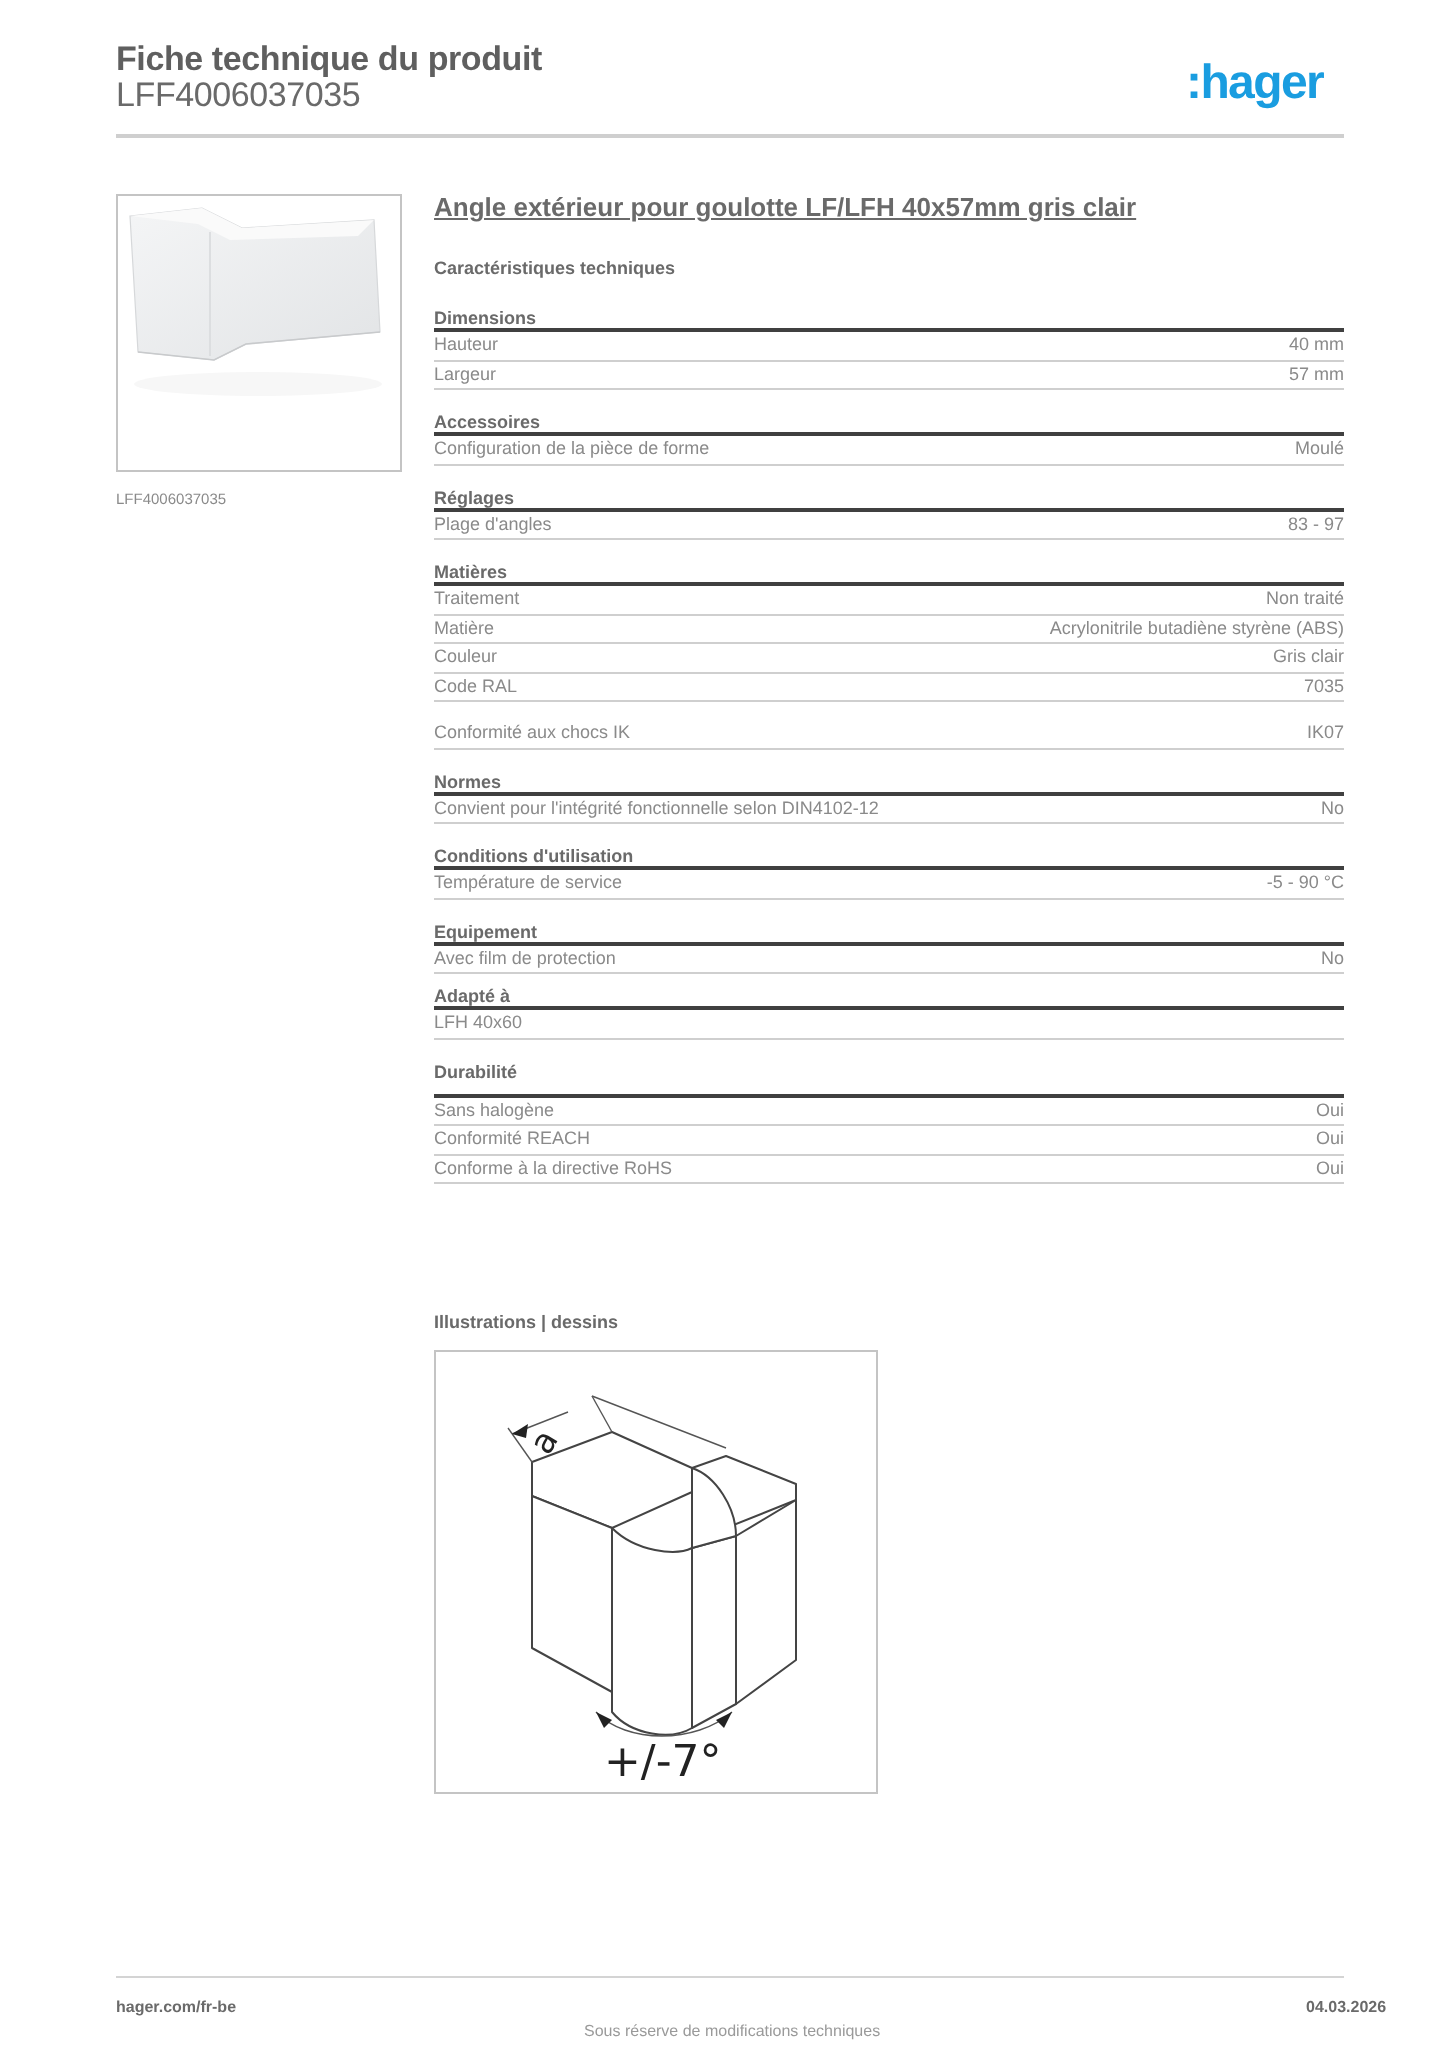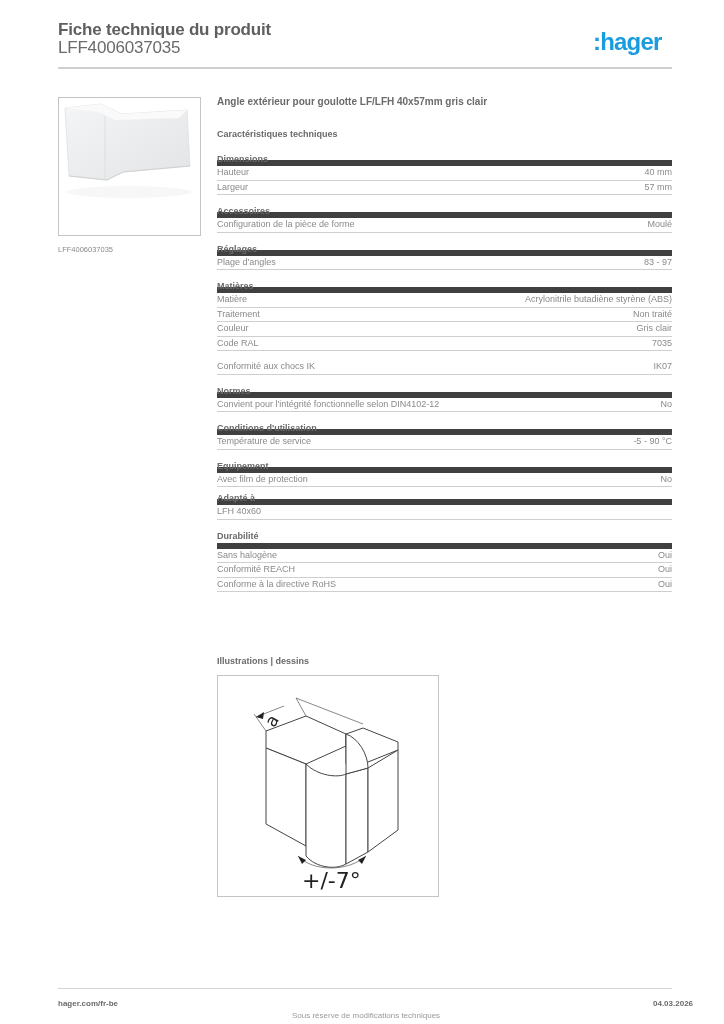--- a/index.html
+++ b/index.html
@@ -8,24 +8,24 @@
 
   .header-title { position: absolute; left: 58px; top: 20px; font-size: 17px; font-weight: bold; color: #5f5f5f; letter-spacing: -0.2px; text-align: center; }
   .header-ref { position: absolute; left: 58px; top: 38px; font-size: 17px; color: #6a6a6a; letter-spacing: -0.2px; }
   .logo { position: absolute; left: 593px; top: 28px; font-size: 24px; font-weight: bold; color: #1a9de0; letter-spacing: -0.8px; }
   .header-rule { position: absolute; left: 58px; top: 67px; width: 614px; height: 2px; background: #cfcfcf; }
 
   .photo-box { position: absolute; left: 58px; top: 97px; width: 143px; height: 139px; border: 1px solid #c4c4c4; background: #fff; overflow: hidden; }
   .photo-caption { position: absolute; left: 58px; top: 245px; font-size: 7.5px; color: #8a8a8a; }
 
   .content { position: absolute; left: 217px; top: 96px; width: 455px; }
-  .product-desc { font-size: 10px; font-weight: bold; color: #6a6a6a; height: 14px; }
+  .product-desc { font-size: 13px; font-weight: bold; color: #6a6a6a; height: 14px; text-decoration: underline; }
   .section-heading { font-size: 9px; font-weight: bold; color: #6a6a6a; margin-top: 19px; height: 14px; }
   .group { margin-top: 9px; }
-  .group-title { font-size: 9px; font-weight: bold; color: #6a6a6a; height: 14px; line-height: 14px; border-bottom: 6px solid #404040; }
+  .group-title { font-size: 9px; font-weight: bold; color: #6a6a6a; height: 14px; line-height: 14px; border-bottom: 2px solid #404040; }
   .row { display: flex; justify-content: space-between; font-size: 9px; color: #8a8a8a; height: 14.5px; line-height: 13px; border-bottom: 1px solid #cfcfcf; }
   .row .val { text-align: left; }
 
   .illus-title { position: absolute; left: 217px; top: 656px; font-size: 9px; font-weight: bold; color: #6a6a6a; }
   .illus-box { position: absolute; left: 217px; top: 675px; width: 222px; height: 222px; border: 1px solid #c4c4c4; background: #fff; }
 
   .footer-rule { position: absolute; left: 58px; top: 988px; width: 614px; height: 1px; background: #d4d4d4; }
   .footer-left { position: absolute; left: 58px; top: 999px; font-size: 8px; font-weight: bold; color: #6a6a6a; }
   .footer-center { position: absolute; left: 292px; top: 999px; font-size: 8px; color: #9a9a9a; margin-top: 12px; }
   .footer-right { position: absolute; left: 653px; top: 999px; font-size: 8px; font-weight: bold; color: #6a6a6a; }
@@ -85,26 +85,26 @@
     <div class="group-title">Réglages</div>
     <div class="row">
         <span>Plage d'angles</span>
         <span class="val">83 - 97</span>
       </div>
   </div>
 
   <div class="group">
     <div class="group-title">Matières</div>
     <div class="row">
+        <span>Traitement</span>
+        <span class="val">Non traité</span>
+      </div>
+    <div class="row">
         <span>Matière</span>
         <span class="val">Acrylonitrile butadiène styrène (ABS)</span>
-      </div>
-    <div class="row">
-        <span>Traitement</span>
-        <span class="val">Non traité</span>
       </div>
     <div class="row">
         <span>Couleur</span>
         <span class="val">Gris clair</span>
       </div>
     <div class="row">
         <span>Code RAL</span>
         <span class="val">7035</span>
       </div>
   </div>

